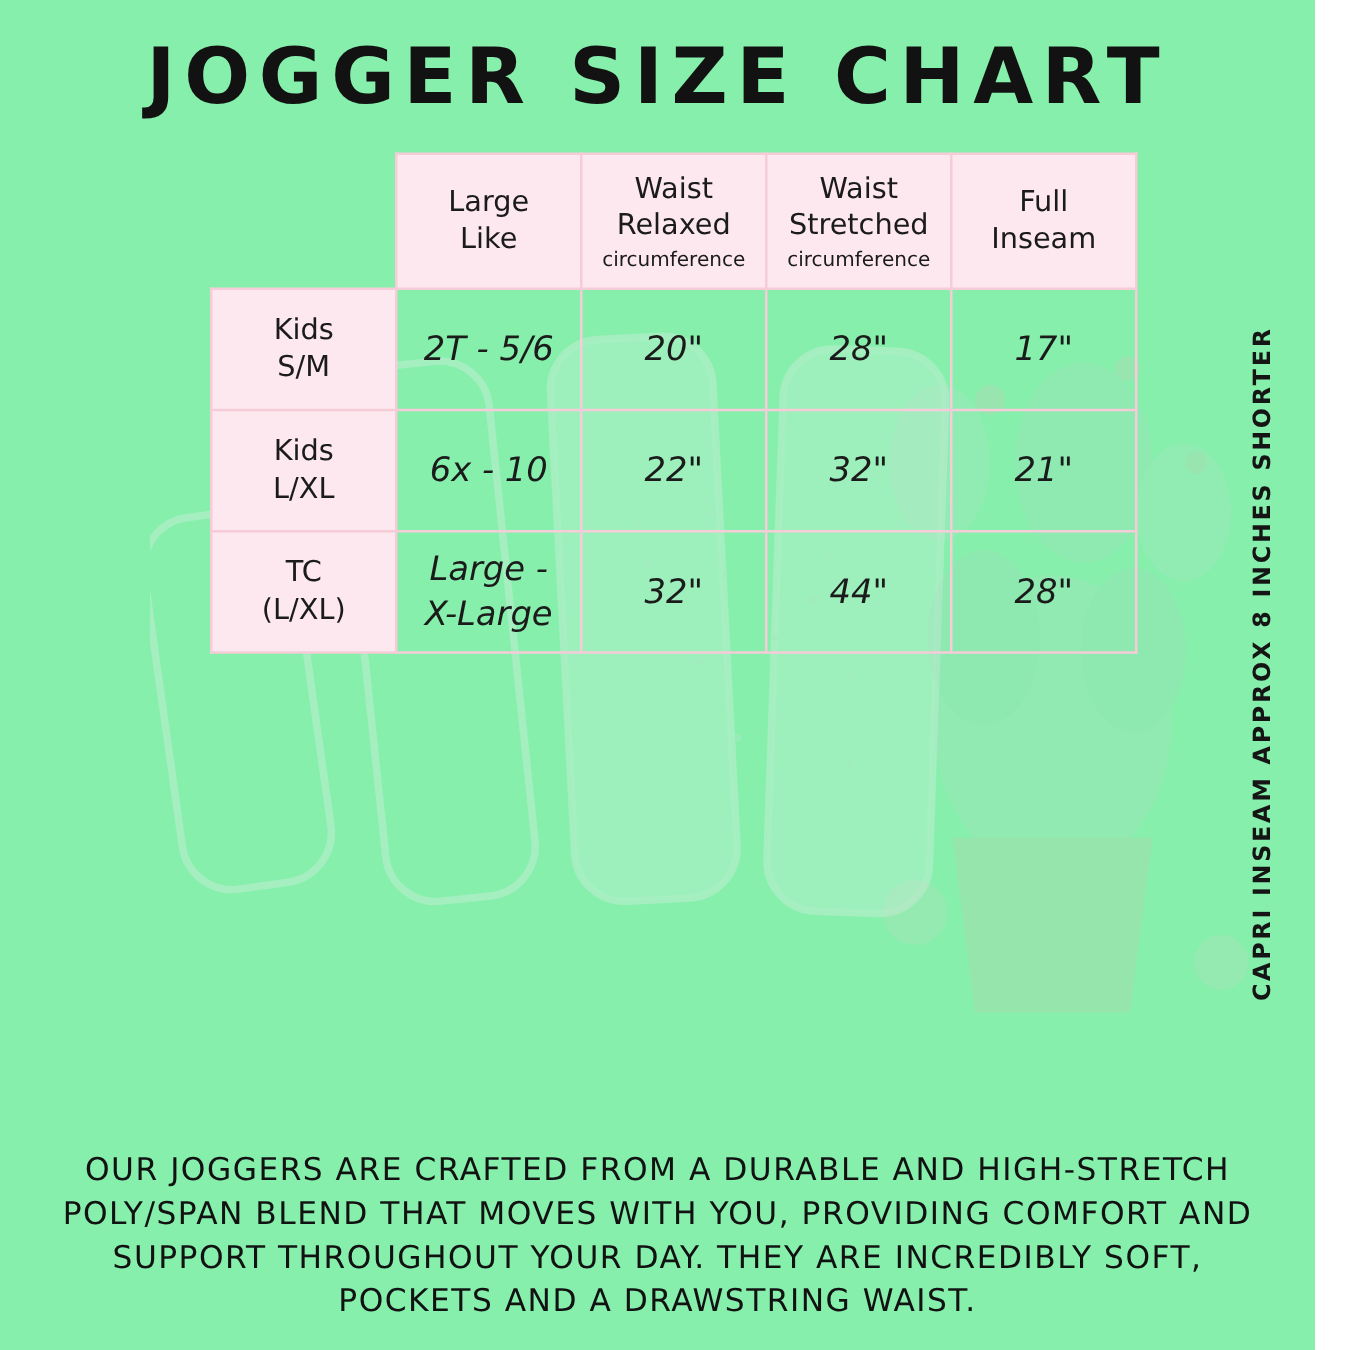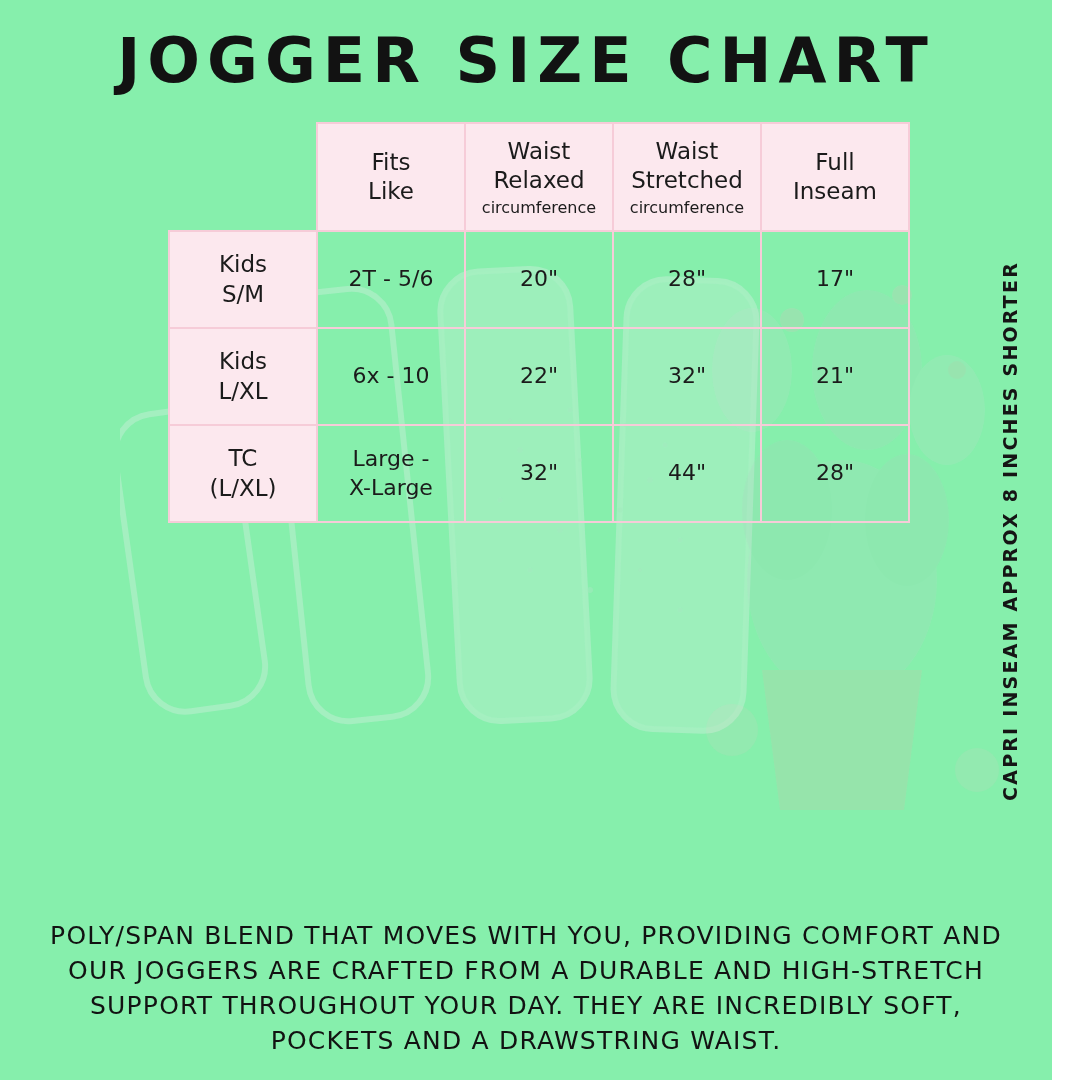--- a/index.html
+++ b/index.html
@@ -91,22 +91,23 @@
     line-height: 1.2;
     margin-top: 2px;
   }
   td.rowhead {
     background: #fce8ee;
     font-size: 23px;
     line-height: 1.3;
   }
   td.cell {
     background: rgba(255,255,255,0.0);
-    font-size: 22px;
+    font-size: 27px;
     line-height: 1.3;
+    font-style: italic;
   }
   .l2 { display: block; }
 
   
   .side-note {
     position: absolute;
     right: 22px;
     top: 246px;
     height: 570px;
     width: 40px;
@@ -202,21 +203,21 @@
         <col class="c0">
           <col class="c1">
           <col class="c2">
           <col class="c3">
           <col class="c4">
       </colgroup>
       <thead>
         <tr class="head-row">
           <th class="corner"></th>
           <th class="head">
-            <span>Fits</span><br>
+            <span>Large</span><br>
             <span>Like</span>
           </th>
           <th class="head">
             <span>Waist</span><br>
             <span>Relaxed</span>
             <span class="sub">circumference</span>
           </th>
           <th class="head">
             <span>Waist</span><br>
             <span>Stretched</span>
@@ -270,19 +271,19 @@
         </tr>
       </tbody>
     </table>
   </div>
 
   <div class="side-note">
     <span>CAPRI INSEAM APPROX 8 INCHES SHORTER</span>
   </div>
 
   <div class="footer">
+    <div>OUR JOGGERS ARE CRAFTED FROM A DURABLE AND HIGH-STRETCH</div>
     <div>POLY/SPAN BLEND THAT MOVES WITH YOU, PROVIDING COMFORT AND</div>
-    <div>OUR JOGGERS ARE CRAFTED FROM A DURABLE AND HIGH-STRETCH</div>
     <div>SUPPORT THROUGHOUT YOUR DAY. THEY ARE INCREDIBLY SOFT,</div>
     <div>POCKETS AND A DRAWSTRING WAIST.</div>
   </div>
 
 </div>
 
 </body></html>

